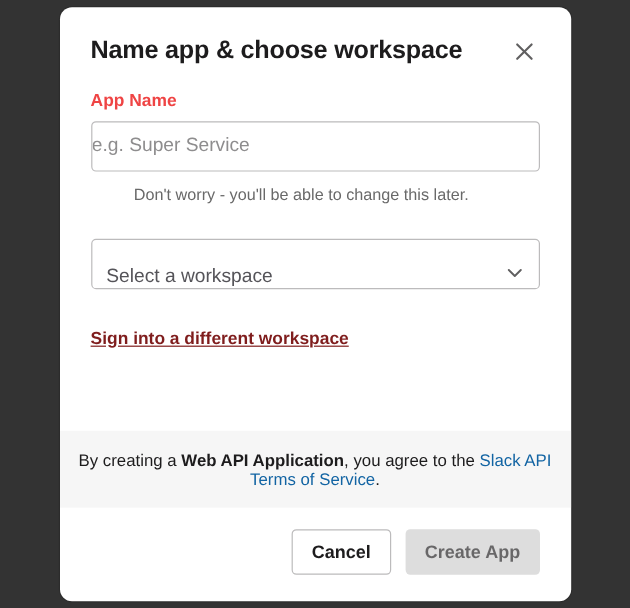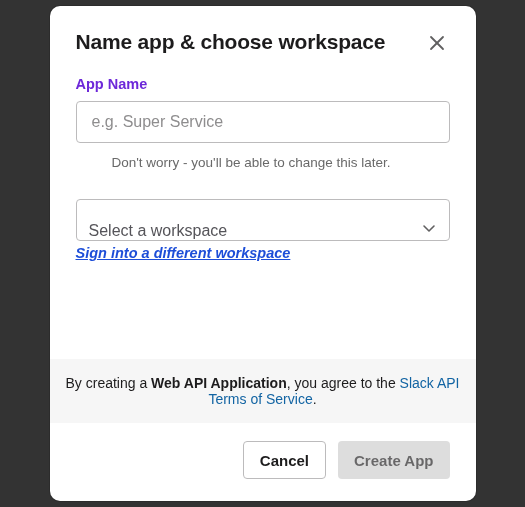--- a/index.html
+++ b/index.html
@@ -41,30 +41,30 @@
     line-height: 0;
     color: #616061;
   }
   .modal-body {
     padding: 20px 26px 0 26px;
     flex: 1;
   }
   .field-label {
     font-size: 14.5px;
     font-weight: 700;
-    color: #6d28d9;
+    color: #ef4444;
     margin-bottom: 9px;
     display: block;
   }
   .text-input {
     width: 100%;
     height: 42px;
     border: 1px solid #bcbbbc;
     border-radius: 4px;
-    padding: 0 15px;
+    padding: 0 0;
     font-size: 16px;
     color: #1d1c1d;
     outline: none;
   }
   .text-input::placeholder { color: #8e8d8e; }
   .helper-text {
     font-size: 13.5px;
     color: #696969;
     margin-top: 10px;
     line-height: 1.45;
@@ -82,27 +82,26 @@
     color: #555459;
     background: #fff;
     cursor: pointer;
     display: flex;
     align-items: flex-end;
     justify-content: space-between;
   }
   .select svg { color: #616061; }
   .link {
     display: inline-block;
-    margin-top: 4px;
+    margin-top: 34px;
     font-size: 14.5px;
     font-weight: 600;
-    color: #1d4ed8;
+    color: #7f1d1d;
     text-decoration: underline;
     cursor: pointer;
-    font-style: italic;
   }
   .terms-bar {
     background: #f6f6f6;
     padding: 16px 14px;
     font-size: 14px;
     color: #1d1c1d;
     text-align: center;
     margin-top: 22px;
   }
   .terms-bar .bold { font-weight: 700; }

